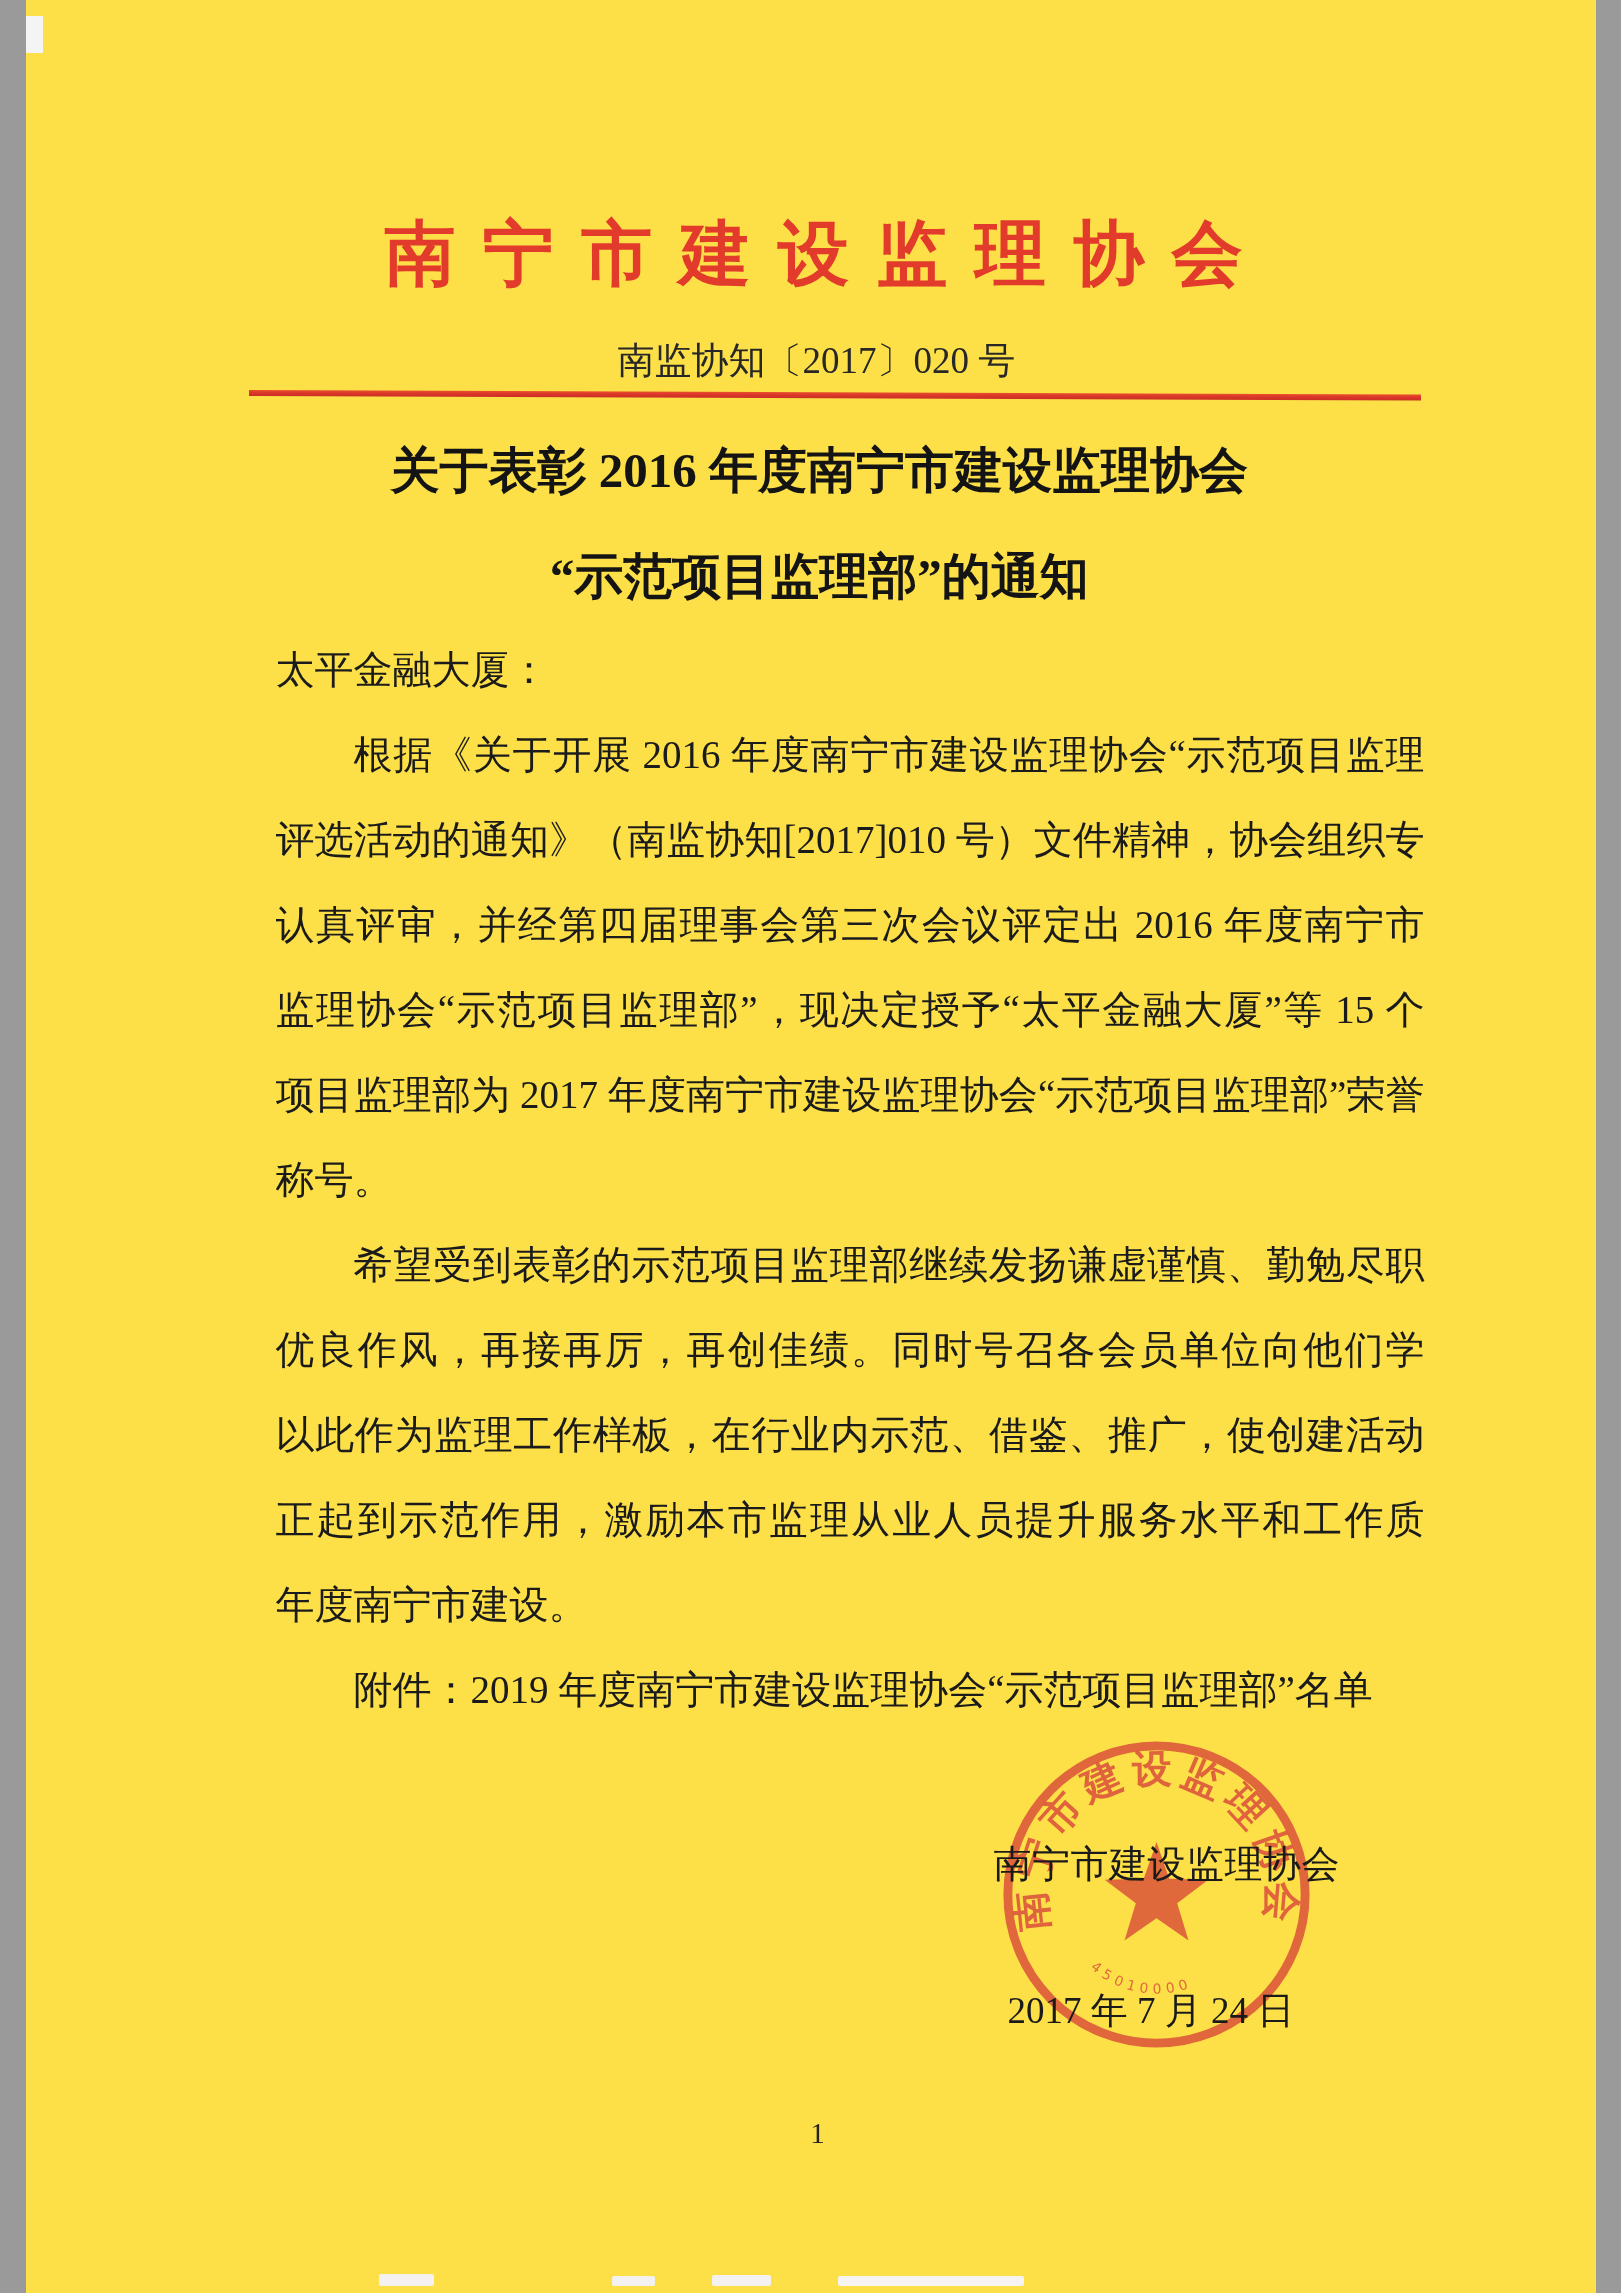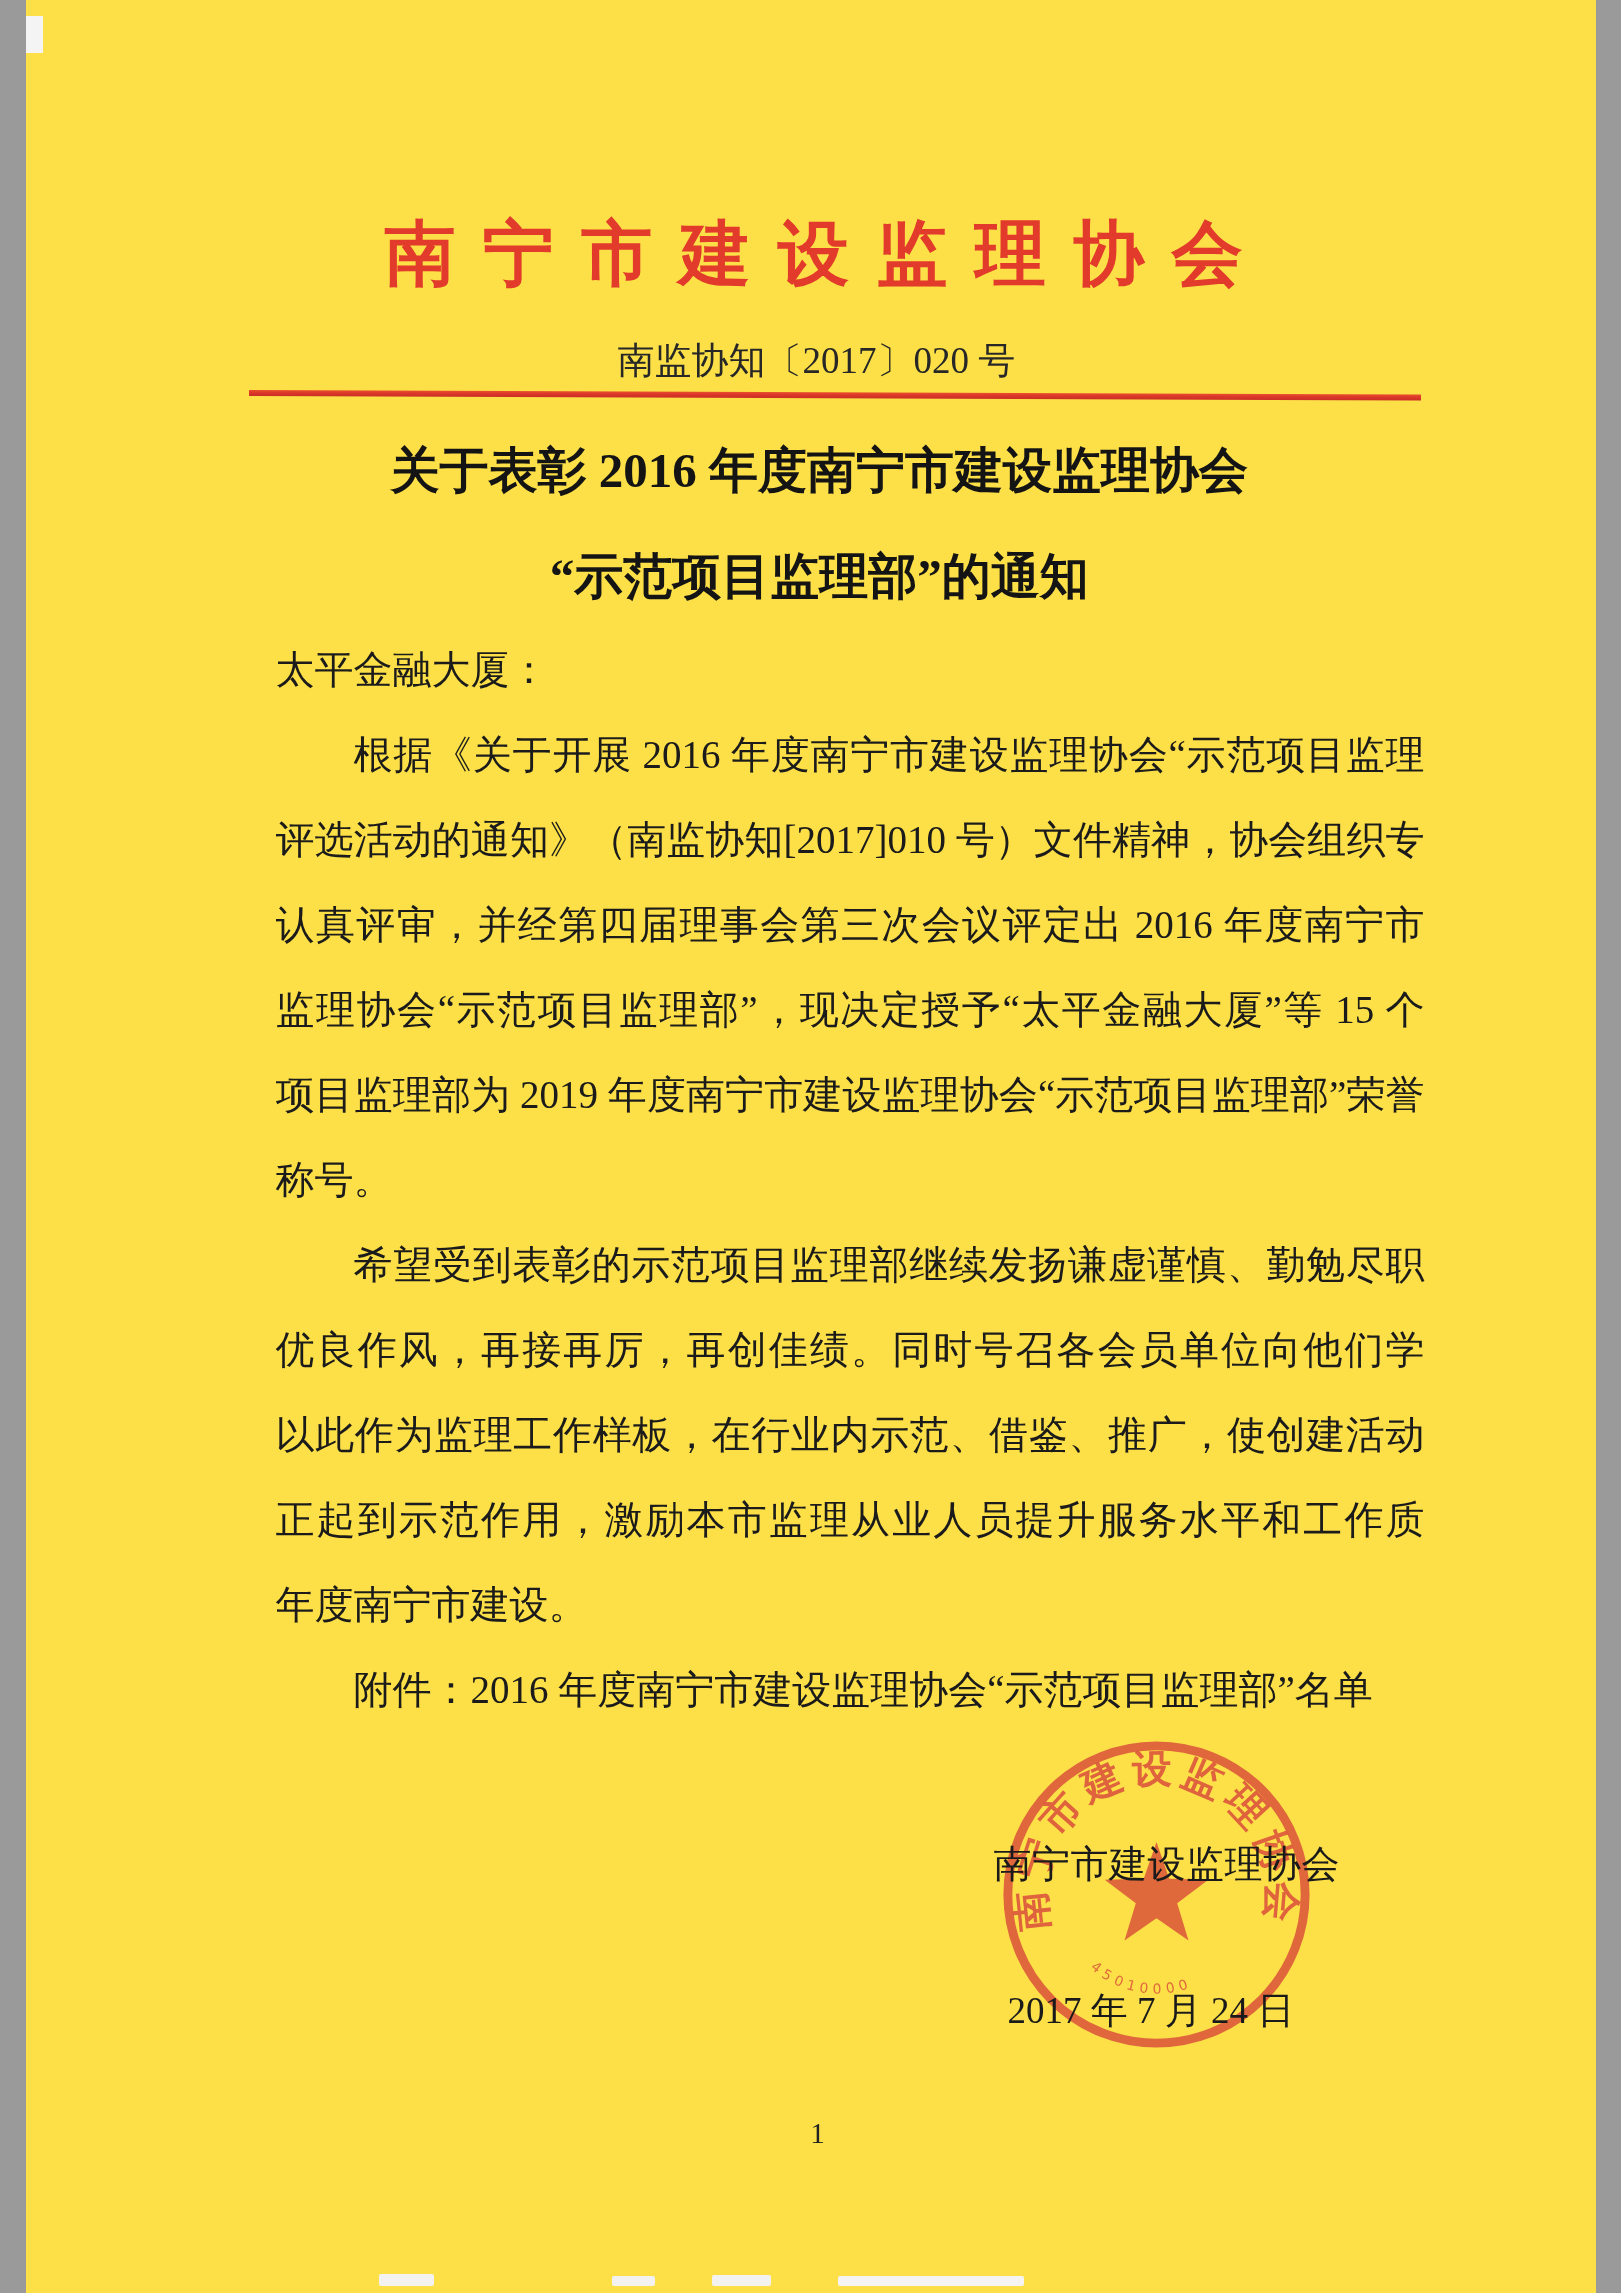--- a/index.html
+++ b/index.html
@@ -122,28 +122,28 @@
 
   <div class="doc-title t1">关于表彰 2016 年度南宁市建设监理协会</div>
   <div class="doc-title t2">“示范项目监理部”的通知</div>
 
   <div class="body-block">
     <div class="bline">太平金融大厦：</div>
     <div class="bline jf ind">根据《关于开展 2016 年度南宁市建设监理协会“示范项目监理部”</div>
     <div class="bline jf">评选活动的通知》（南监协知[2017]010 号）文件精神，协会组织专家</div>
     <div class="bline jf">认真评审，并经第四届理事会第三次会议评定出 2016 年度南宁市建设</div>
     <div class="bline jf">监理协会“示范项目监理部”，现决定授予“太平金融大厦”等 15 个</div>
-    <div class="bline jf">项目监理部为 2019 年度南宁市建设监理协会“示范项目监理部”荣誉</div>
+    <div class="bline jf">项目监理部为 2017 年度南宁市建设监理协会“示范项目监理部”荣誉</div>
     <div class="bline">称号。</div>
     <div class="bline jf ind">希望受到表彰的示范项目监理部继续发扬谦虚谨慎、勤勉尽职的</div>
     <div class="bline jf">优良作风，再接再厉，再创佳绩。同时号召各会员单位向他们学习，</div>
     <div class="bline jf">以此作为监理工作样板，在行业内示范、借鉴、推广，使创建活动真</div>
     <div class="bline jf">正起到示范作用，激励本市监理从业人员提升服务水平和工作质量，</div>
     <div class="bline">年度南宁市建设。</div>
-    <div class="bline ind">附件：2016 年度南宁市建设监理协会“示范项目监理部”名单</div>
+    <div class="bline ind">附件：2019 年度南宁市建设监理协会“示范项目监理部”名单</div>
   </div>
 
   <div class="seal">
     <svg viewBox="0 0 330 330" xmlns="http://www.w3.org/2000/svg">
       <g fill="none" stroke="none">
         <circle cx="165" cy="165" r="150" stroke="#d8473a" stroke-width="9" fill="none" opacity="0.92"></circle>
         <polygon points="165,112 177.9,149.2 217.3,150 185.9,173.8 197.3,211.5 165,189 132.7,211.5 144.1,173.8 112.7,150 152.1,149.2" fill="#d8473a" opacity="0.9"></polygon>
         <path id="sealArcTop" d="M 58.8 203.6 A 113 113 0 1 1 271.2 203.6" fill="none"></path>
         <path id="sealArcBottom" d="M 88.4 229.3 A 100 100 0 0 0 241.6 229.3" fill="none"></path>
         <text font-family="'Liberation Serif','DejaVu Serif',serif" font-weight="bold" font-size="40" fill="#d8473a" letter-spacing="7" opacity="0.95">

